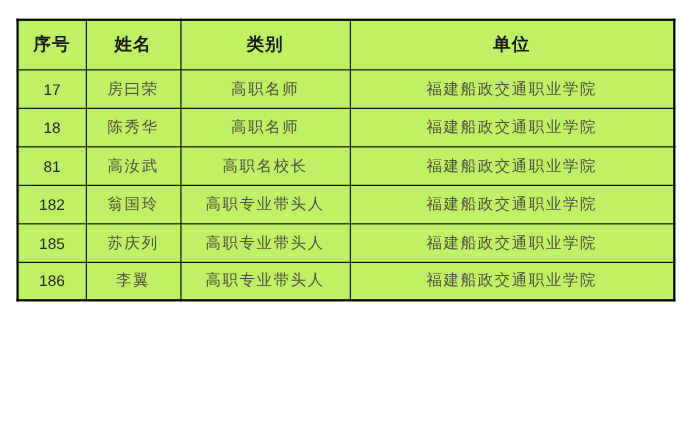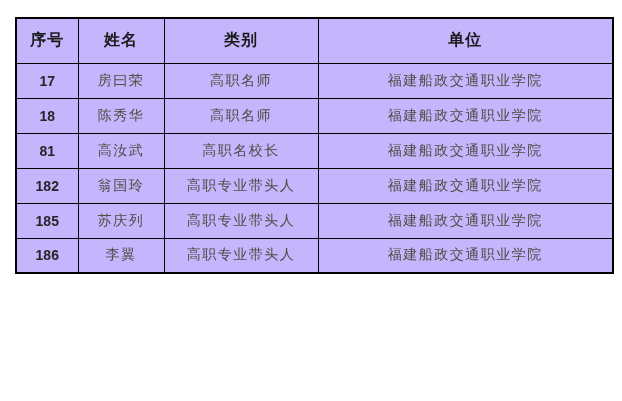--- a/index.html
+++ b/index.html
@@ -13,21 +13,21 @@
     font-family: "Liberation Serif", "DejaVu Serif", serif;
   }
   table.roster {
     position: absolute;
     left: 15px;
     top: 17px;
     width: 597px;
     border-collapse: collapse;
     table-layout: fixed;
     border: 2px solid #000000;
-    background: #c4b5fd;
+    background: #bef264;
   }
   table.roster th,
   table.roster td {
     border: 1px solid #000000;
     text-align: center;
     vertical-align: middle;
     overflow: hidden;
     white-space: nowrap;
   }
   table.roster thead tr { height: 45px; }
@@ -36,21 +36,20 @@
     font-size: 16px;
     font-weight: bold;
     color: #1a1a1a;
     letter-spacing: 1px;
     font-family: "Liberation Serif", "DejaVu Serif", serif;
   }
   td.cell-seq {
     font-size: 14px;
     color: #262626;
     font-family: "Liberation Sans", "DejaVu Sans", sans-serif;
-    font-weight: bold;
   }
   td.cell-cjk {
     font-size: 14px;
     color: #534b44;
     letter-spacing: 1.5px;
     font-family: "Liberation Serif", "DejaVu Serif", serif;
   }
   col.c-seq  { width: 62px; }
   col.c-name { width: 86px; }
   col.c-cat  { width: 154px; }

